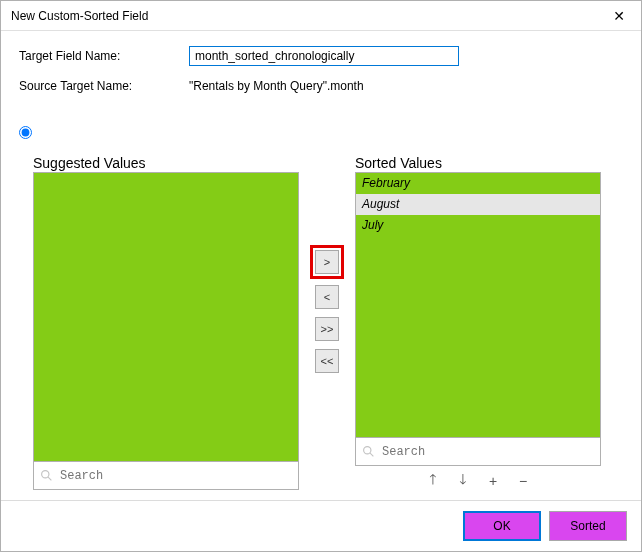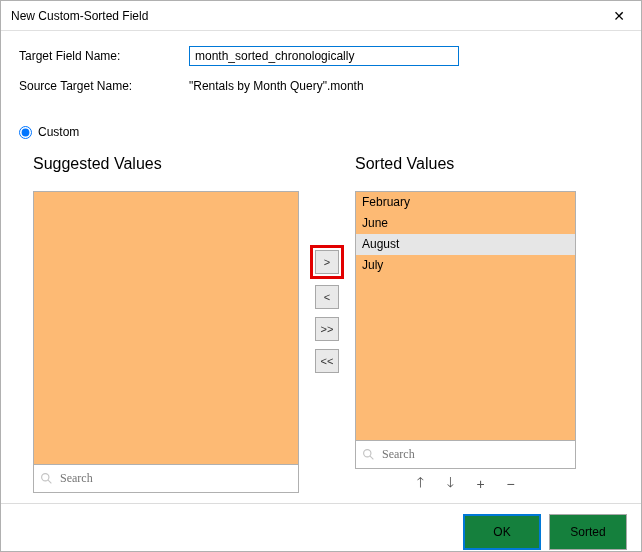--- a/index.html
+++ b/index.html
@@ -104,32 +104,33 @@
   }
   .list-col {
     display: flex;
     flex-direction: column;
   }
   .list-col.left {
     width: 266px;
     margin-left: 14px;
   }
   .list-col.right {
-    width: 221px;
+    width: 246px;
   }
   .list-header {
-    font-size: 16px;
-    margin-bottom: 18px;
+    font-size: 14px;
+    margin-bottom: 1px;
   }
   .listbox {
     border: 1px solid #b0b0b0;
     flex: 1;
     overflow: auto;
-    background: #fdba74;
+    background: #84cc16;
     min-height: 250px;
+    font-style: italic;
   }
   .listitem {
     padding: 2px 6px;
     font-size: 12px;
     line-height: 17px;
   }
   .listitem.selected {
     background: #e6e6e6;
   }
   .searchbox {
@@ -145,21 +146,21 @@
     height: 13px;
     margin-right: 5px;
     opacity: 0.5;
   }
   .search-input {
     border: none;
     outline: none;
     font-size: 12px;
     color: #15803d;
     flex: 1;
-    font-family: Liberation Serif, serif;
+    font-family: Liberation Mono, monospace;
   }
   .mid-buttons {
     width: 56px;
     display: flex;
     flex-direction: column;
     align-items: center;
     padding-top: 90px;
   }
   .mid-btn-wrap {
     margin-bottom: 8px;
@@ -202,23 +203,23 @@
   }
   .footer {
     border-top: 1px solid #dcdcdc;
     padding: 10px 14px;
     display: flex;
     justify-content: flex-end;
     gap: 8px;
   }
   .dlg-btn {
     width: 78px;
-    height: 36px;
+    height: 30px;
     border: 1px solid #a8a8a8;
-    background: #15803d;
+    background: #d946ef;
     font-size: 12px;
     font-family: inherit;
     cursor: default;
   }
   .dlg-btn.primary {
     border: 2px solid #0078d7;
   }
 </style>
 </head>
 <body>
@@ -242,21 +243,20 @@
     <div class="form-row">
       <span class="form-label">Source Target Name:</span>
       <span class="static-val">"Rentals by Month Query".month</span>
     </div>
 
     <div style="height:16px"></div>
 
 
     <div class="radio-row">
       <input type="radio" name="mode" checked="" style="">
-      <span class="radio-label">Custom</span>
     </div>
 
     <div class="lists-area">
 
       <div class="list-col left">
         <span class="list-header">Suggested Values</span>
         <div class="listbox" id="suggested-list"></div>
         <div class="searchbox">
           <svg class="search-icon" viewBox="0 0 16 16">
               <circle cx="6.5" cy="6.5" r="4.5" fill="none" stroke="#888" stroke-width="1.4"></circle>
@@ -278,21 +278,20 @@
         </div>
         <div class="mid-btn-wrap">
           <div class="mid-btn">&lt;&lt;</div>
         </div>
       </div>
 
       <div class="list-col right">
         <span class="list-header">Sorted Values</span>
         <div class="listbox" id="sorted-list">
             <div class="listitem">February</div>
-            <div class="listitem">June</div>
             <div class="listitem selected">August</div>
             <div class="listitem">July</div>
           </div>
         <div class="searchbox">
           <svg class="search-icon" viewBox="0 0 16 16">
               <circle cx="6.5" cy="6.5" r="4.5" fill="none" stroke="#888" stroke-width="1.4"></circle>
               <line x1="10" y1="10" x2="14" y2="14" stroke="#888" stroke-width="1.4"></line>
             </svg>
           <input class="search-input" placeholder="Search" style="">
         </div>

